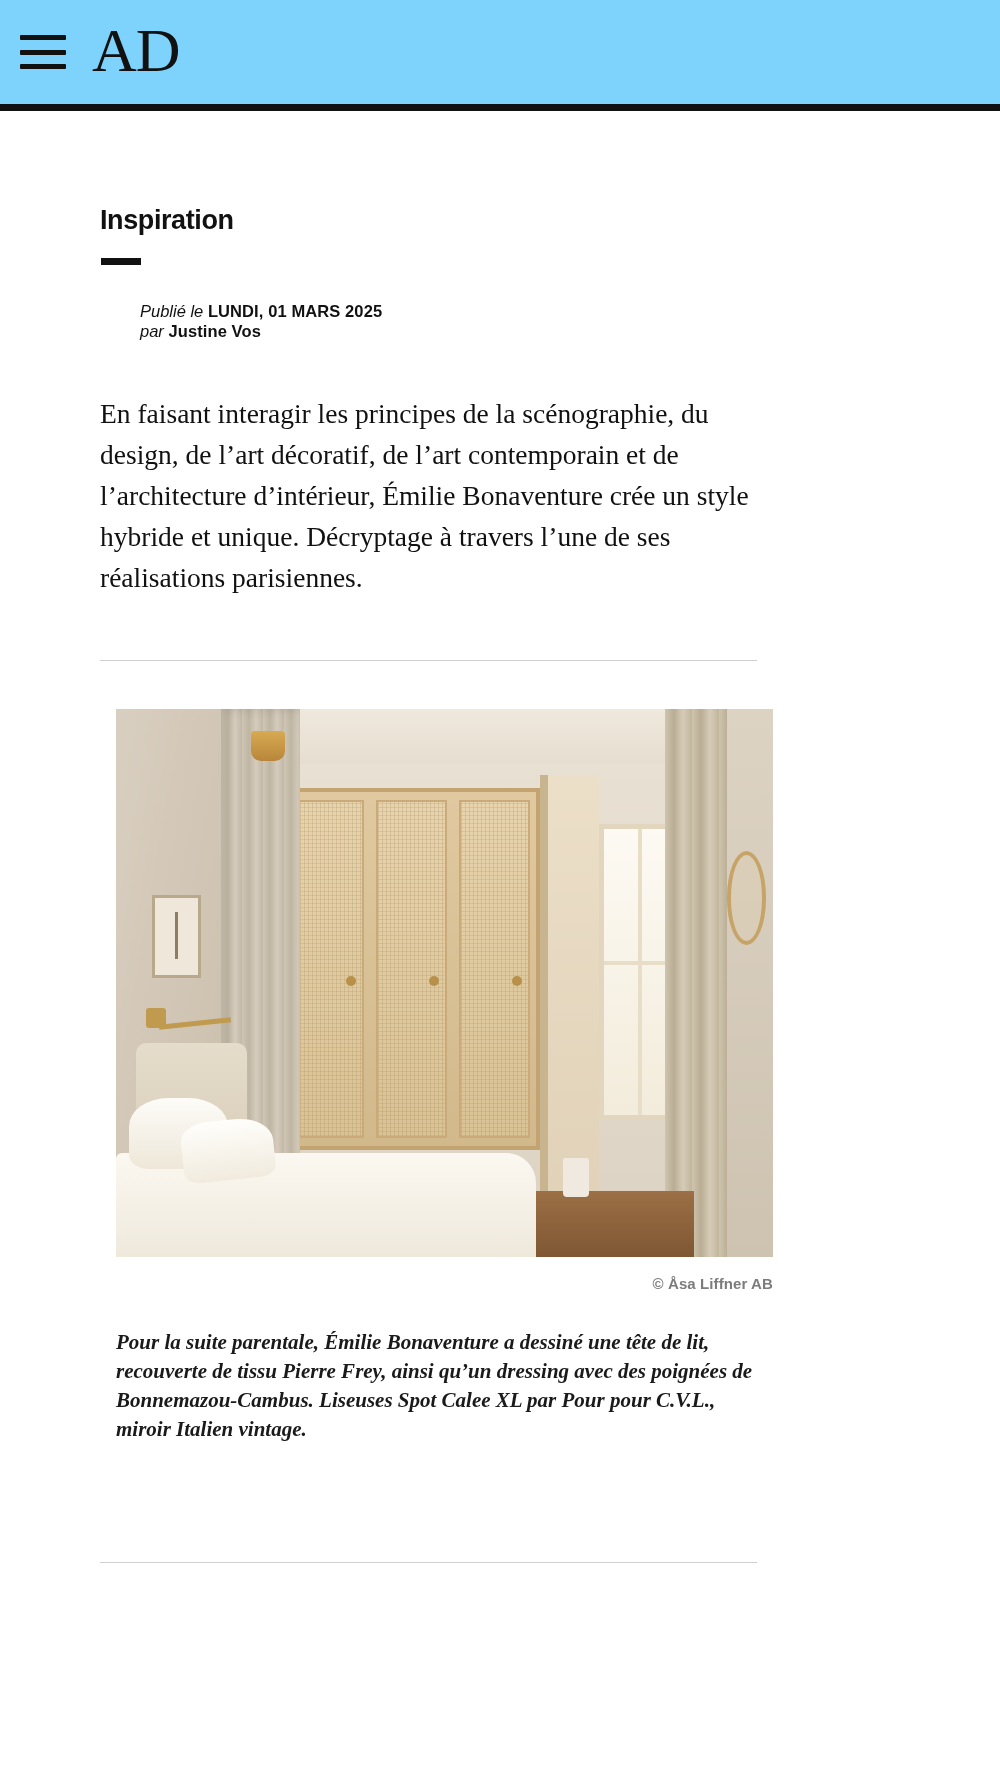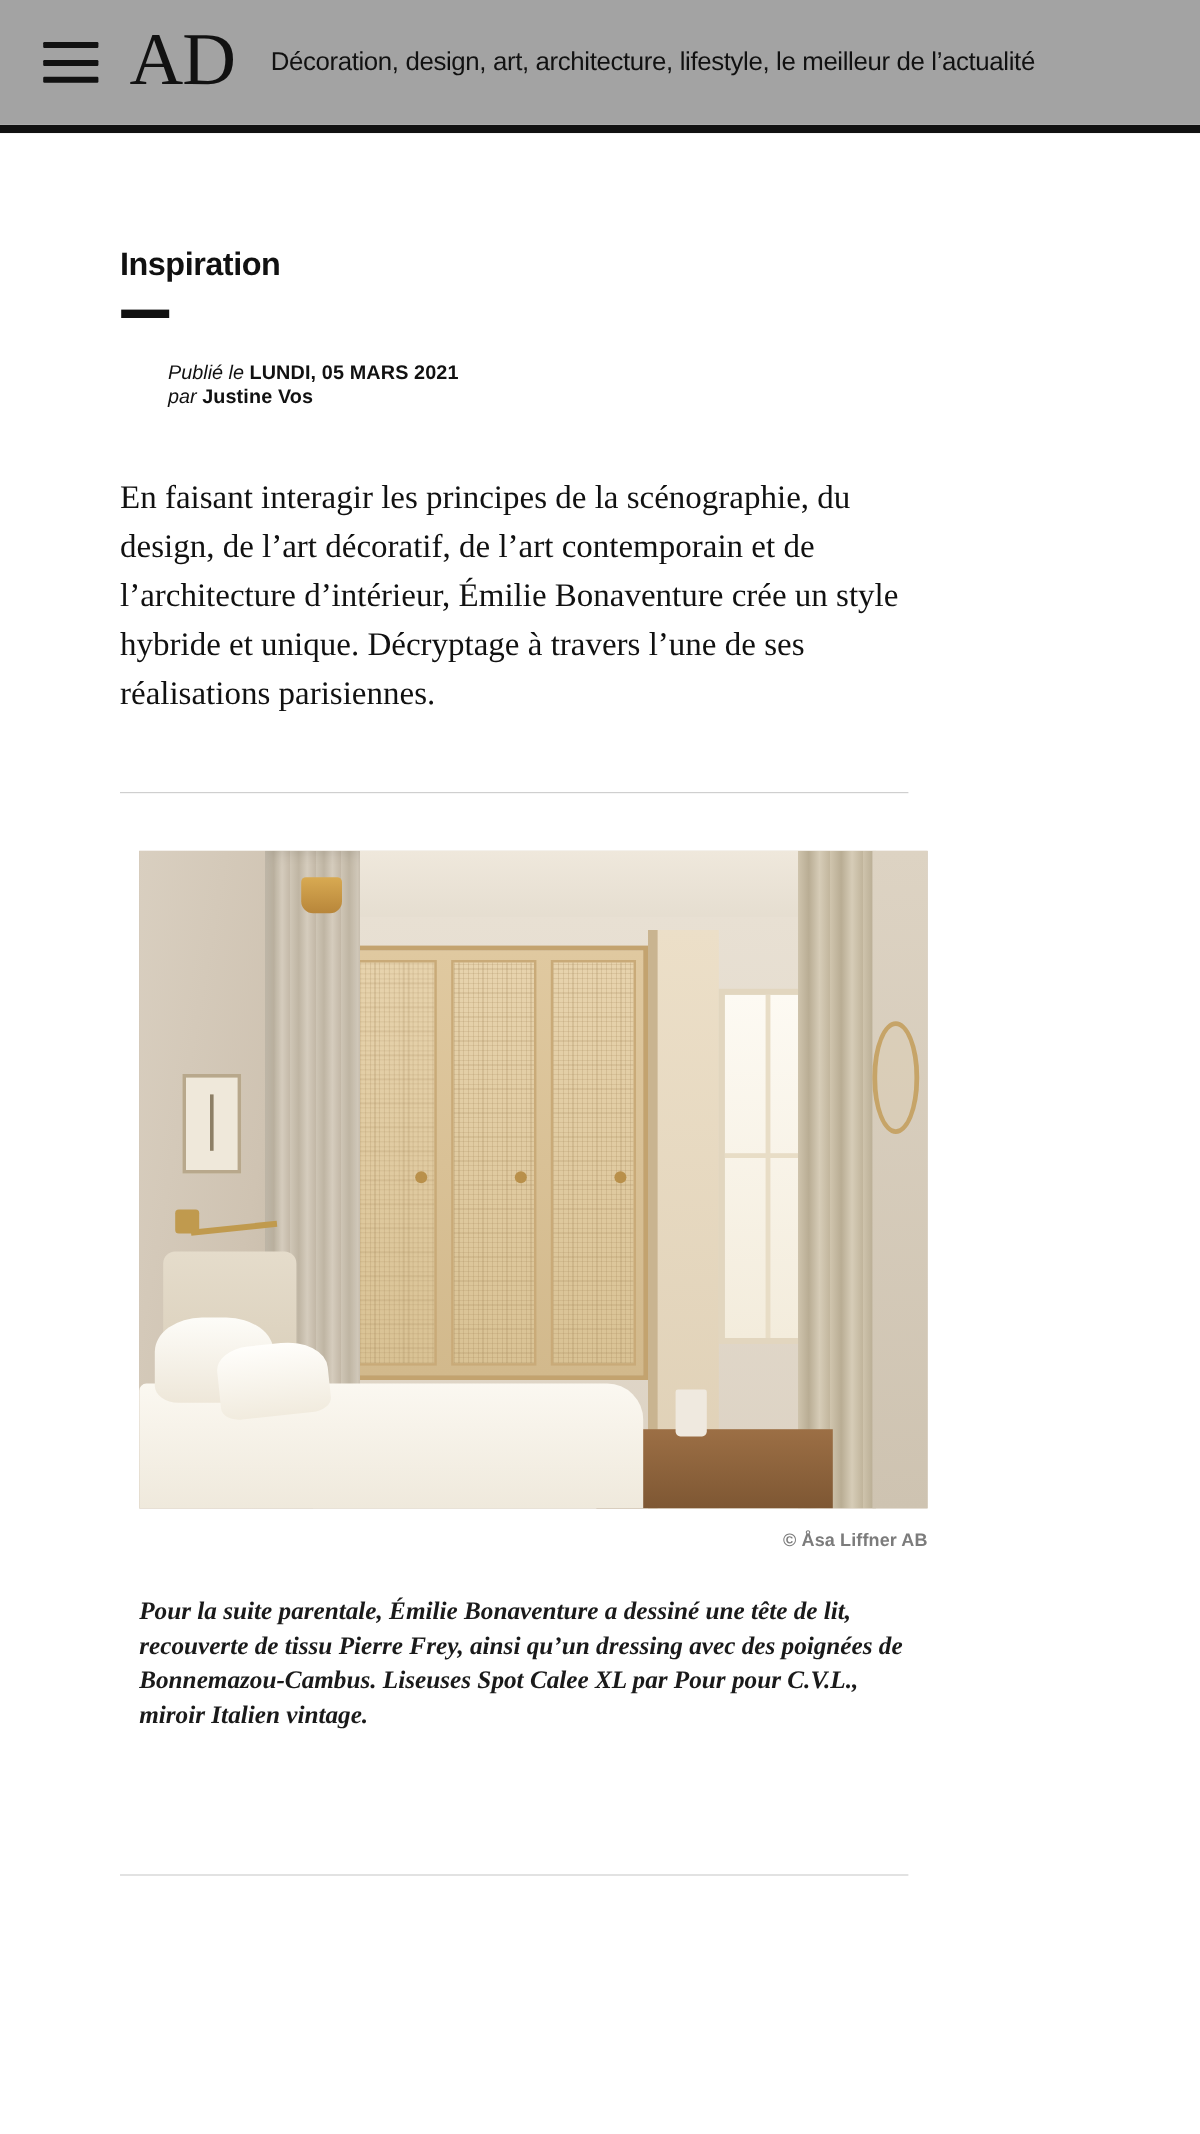--- a/index.html
+++ b/index.html
@@ -13,24 +13,24 @@
     font-family: "Liberation Sans", sans-serif;
     color: #111111;
     -webkit-font-smoothing: antialiased;
   }
 
   
   .site-header {
     position: relative;
     width: 1000px;
     height: 104px;
-    background: #a3a3a3;
+    background: #7dd3fc;
     display: flex;
     align-items: center;
-    padding: 0 14px 0 36px;
+    padding: 0 14px 0 20px;
   }
   .hamburger {
     width: 46px;
     height: 34px;
     display: flex;
     flex-direction: column;
     justify-content: space-between;
     cursor: pointer;
     flex: 0 0 auto;
     margin-right: 26px;
@@ -294,35 +294,34 @@
 </head>
 <body>
 
 <header class="site-header">
   <div class="hamburger">
     <span></span>
     <span></span>
     <span></span>
   </div>
   <div class="logo">AD</div>
-  <div class="tagline">Décoration, design, art, architecture, lifestyle, le meilleur de l’actualité</div>
 </header>
 <div class="header-rule"></div>
 <div class="header-gap"></div>
 
 <main class="article">
 
   <div class="rubric">Inspiration</div>
   <div class="rubric-dash"></div>
 
 
   <div class="byline">
     <div>
       <span class="it">Publié le</span>
-      <span class="bold">LUNDI, 05 MARS 2021</span>
+      <span class="bold">LUNDI, 01 MARS 2025</span>
     </div>
     <div>
       <span class="it">par</span>
       <span class="bold">Justine Vos</span>
     </div>
   </div>
 
   <p class="standfirst">En faisant interagir les principes de la scénographie, du design, de l’art décoratif, de l’art contemporain et de l’architecture d’intérieur, Émilie Bonaventure crée un style hybride et unique. Décryptage à travers l’une de ses réalisations parisiennes.</p>
 
   <hr class="divider">

